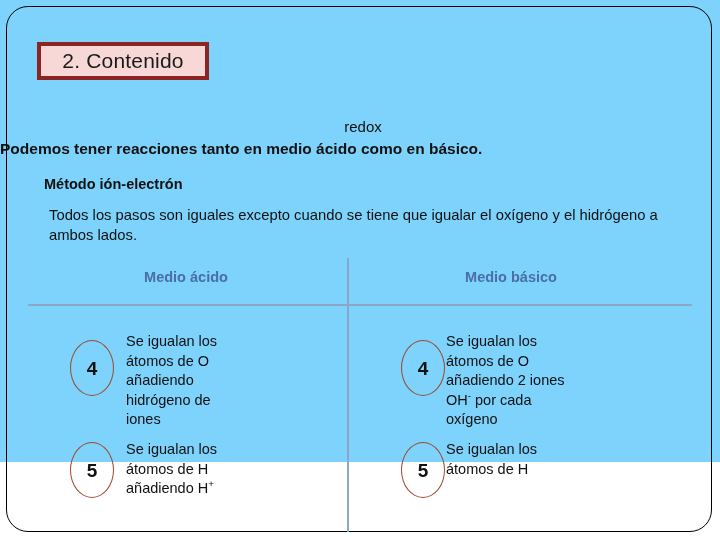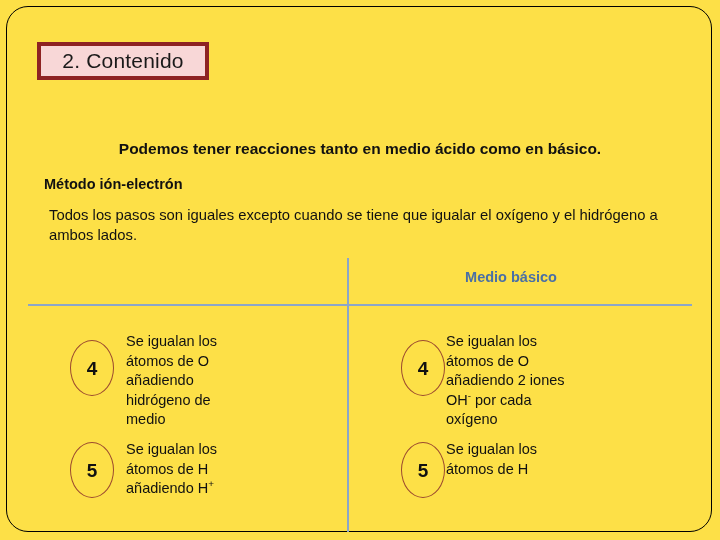--- a/index.html
+++ b/index.html
@@ -10,22 +10,22 @@
   body {
     width: 720px;
     height: 540px;
     font-family: "Liberation Sans", sans-serif;
     overflow: hidden;
   }
 
   #slide {
     position: relative;
     width: 720px;
-    height: 540px;
-    background: #fde047;
+    height: 462px;
+    background: #7dd3fc;
   }
 
   
   #frame {
     position: absolute;
     left: 6px;
     top: 6px;
     width: 706px;
     height: 526px;
     border: 1.2px solid #000000;
@@ -84,21 +84,21 @@
     font-size: 15px;
     color: #111111;
   }
 
   
   #statement {
     position: absolute;
     left: 0px;
     top: 140px;
     width: 720px;
-    text-align: center;
+    text-align: left;
     font-size: 15.5px;
     font-weight: bold;
     color: #111111;
   }
 
   
   #method-heading {
     position: absolute;
     left: 44px;
     top: 176px;
@@ -192,41 +192,43 @@
 <body>
 
 <div id="slide">
 
   <div id="frame"></div>
 
   <div id="title-box">
     <span class="title-text">2. Contenido</span>
   </div>
 
+  <div id="subtitle-second-line">redox</div>
 
   <div id="statement">Podemos tener reacciones tanto en medio ácido como en básico.</div>
 
   <div id="intro-paragraph">Todos los pasos son iguales excepto cuando se tiene que igualar el oxígeno y el hidrógeno a ambos lados.</div>
 
   <div id="method-heading">Método ión-electrón</div>
 
+  <div class="col-header" id="col-header-acid">Medio ácido</div>
   <div class="col-header" id="col-header-basic">Medio básico</div>
 
   <div id="h-divider"></div>
   <div id="v-divider"></div>
 
   <div class="step-oval" id="oval-acid-4">
     <span class="step-num">4</span>
   </div>
   <div class="step-text" id="text-acid-o">
     <span>Se igualan los</span><br>
     <span>átomos de O</span><br>
     <span>añadiendo</span><br>
     <span>hidrógeno de</span><br>
-    <span>medio</span>
+    <span>iones</span>
   </div>
 
   <div class="step-oval" id="oval-acid-5">
     <span class="step-num">5</span>
   </div>
   <div class="step-text" id="text-acid-h">
     <span>Se igualan los</span><br>
     <span>átomos de H</span><br>
     <span>añadiendo <span>H</span><sup>+</sup></span>
   </div>

